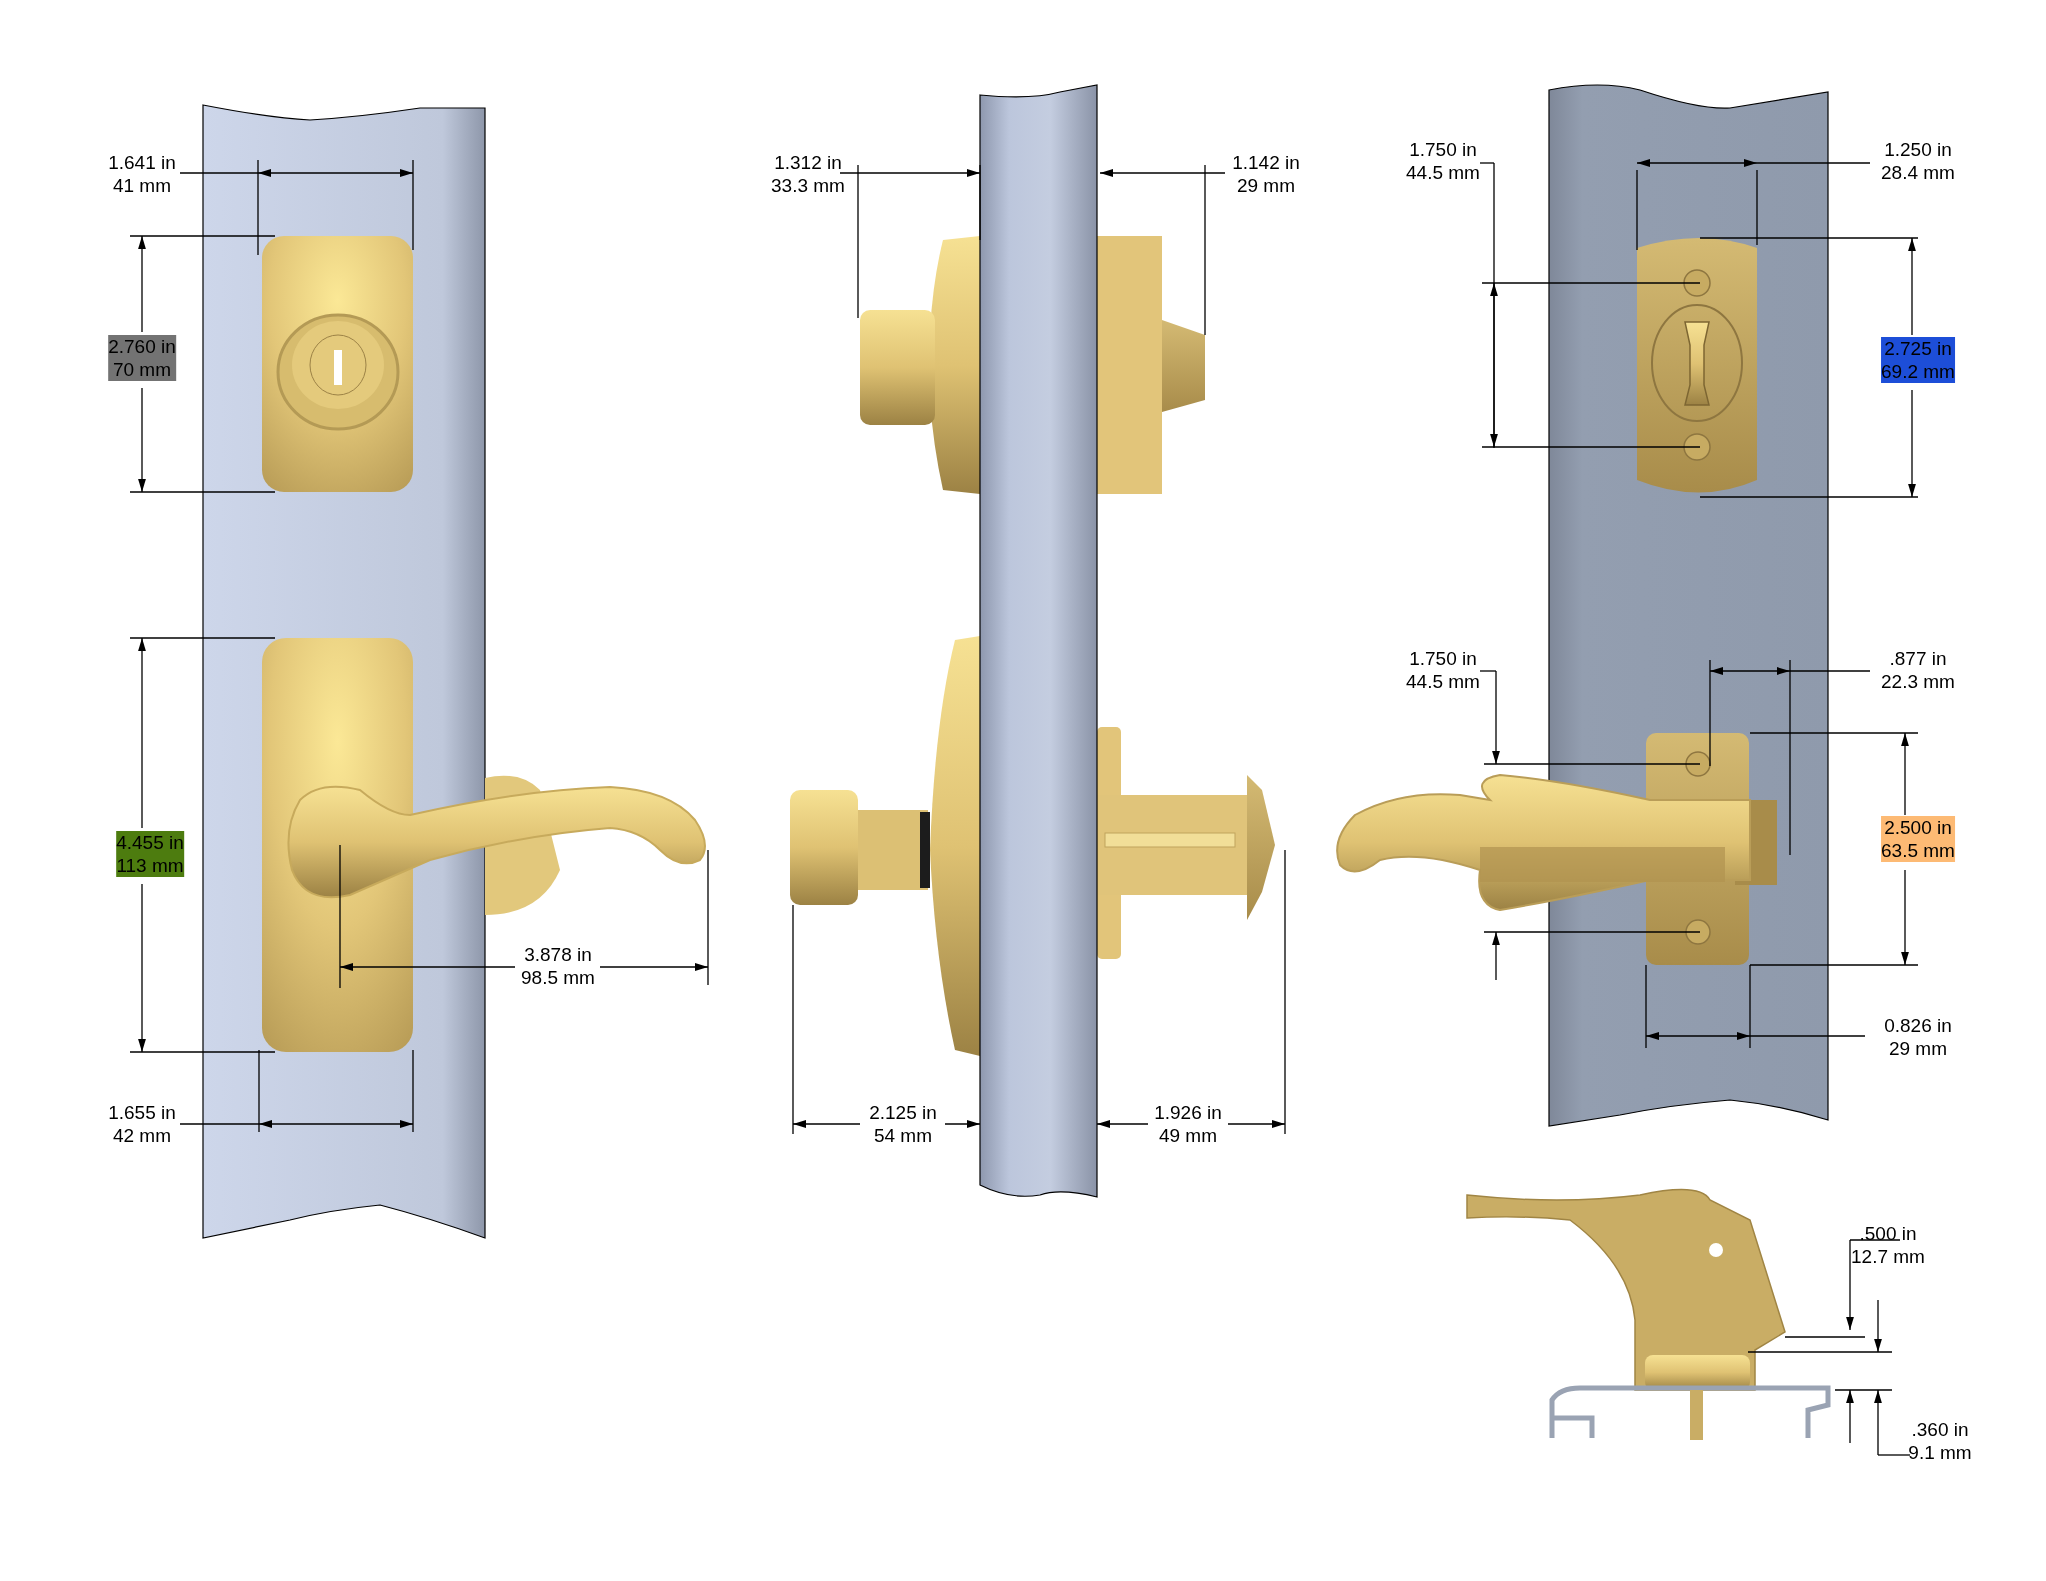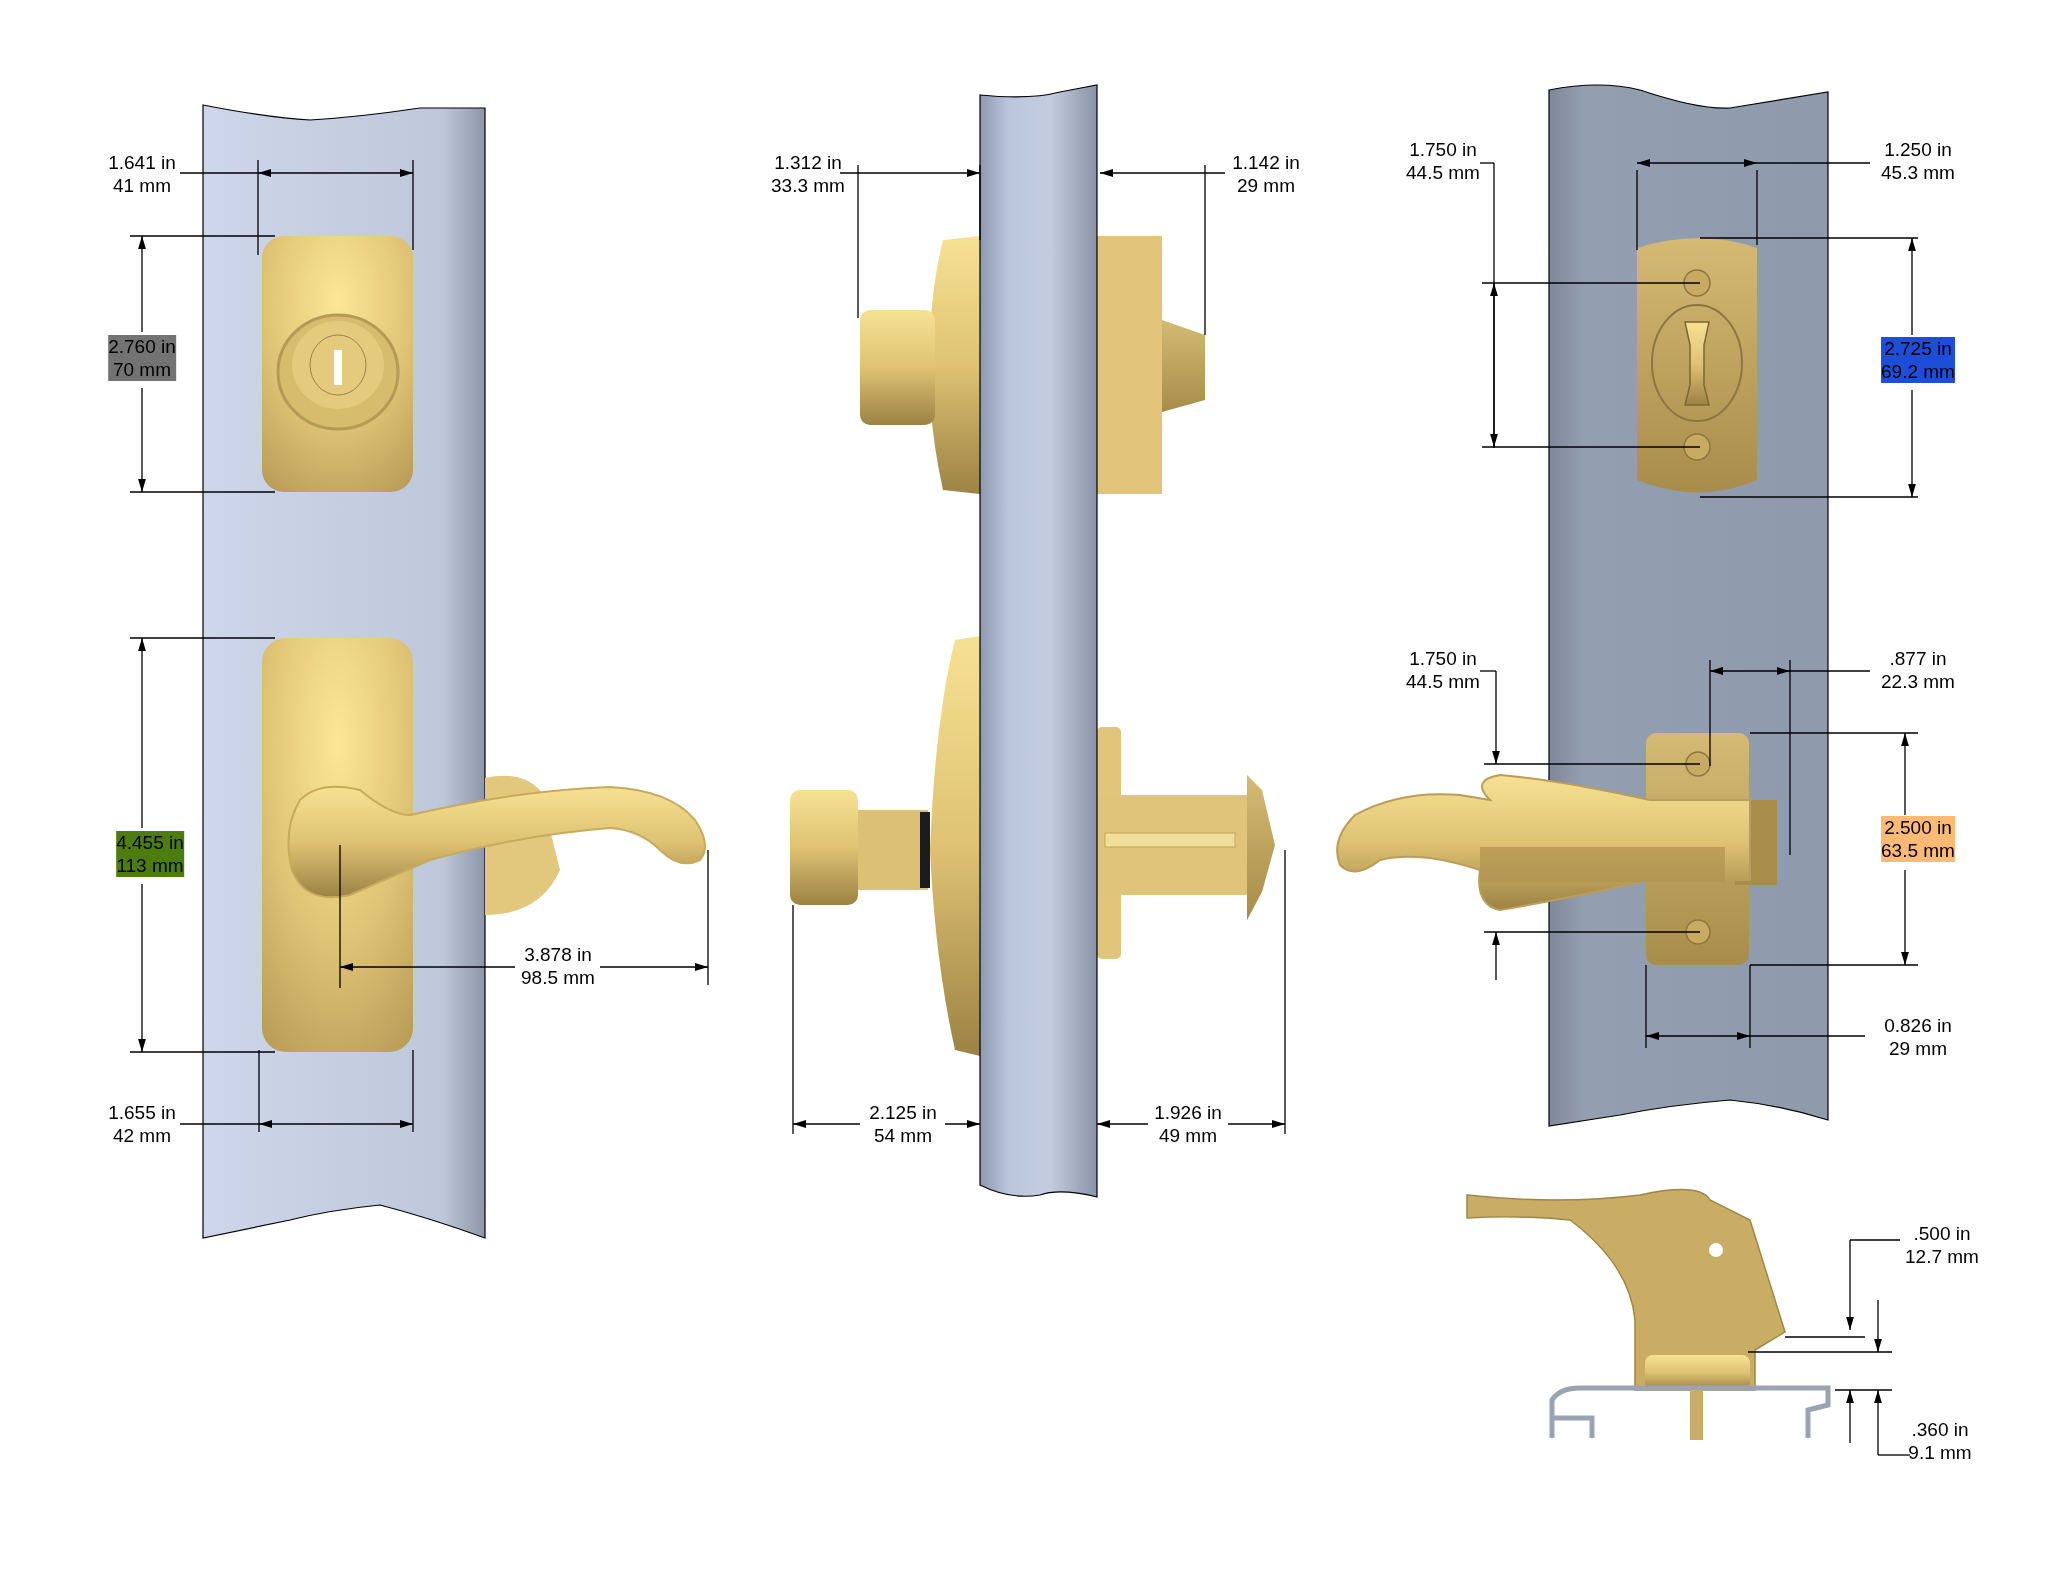--- a/index.html
+++ b/index.html
@@ -231,21 +231,21 @@
   <span>1.926 in</span>
   <span>49 mm</span>
 </div>
 
 <div class="dim-label" style="left:1443px;top:138px">
   <span>1.750 in</span>
   <span>44.5 mm</span>
 </div>
 <div class="dim-label" style="left:1918px;top:138px">
   <span>1.250 in</span>
-  <span>45.3 mm</span>
+  <span>28.4 mm</span>
 </div>
 <div class="dim-label" style="left:1918px;top:337px;background:#1d4ed8">
   <span>2.725 in</span>
   <span>69.2 mm</span>
 </div>
 <div class="dim-label" style="left:1443px;top:647px">
   <span>1.750 in</span>
   <span>44.5 mm</span>
 </div>
 <div class="dim-label" style="left:1918px;top:647px">
@@ -253,20 +253,20 @@
   <span>22.3 mm</span>
 </div>
 <div class="dim-label" style="left:1918px;top:816px;background:#fdba74">
   <span>2.500 in</span>
   <span>63.5 mm</span>
 </div>
 <div class="dim-label" style="left:1918px;top:1014px">
   <span>0.826 in</span>
   <span>29 mm</span>
 </div>
-<div class="dim-label" style="left:1942px;top:1222px">
+<div class="dim-label" style="left:1888px;top:1222px">
   <span>.500 in</span>
   <span>12.7 mm</span>
 </div>
 <div class="dim-label" style="left:1940px;top:1418px">
   <span>.360 in</span>
   <span>9.1 mm</span>
 </div>
 
 </body></html>

